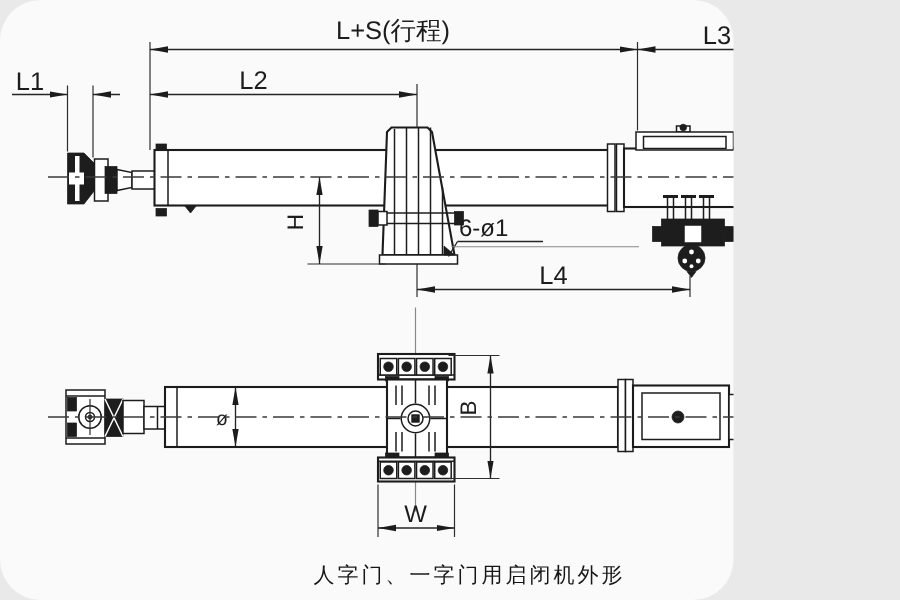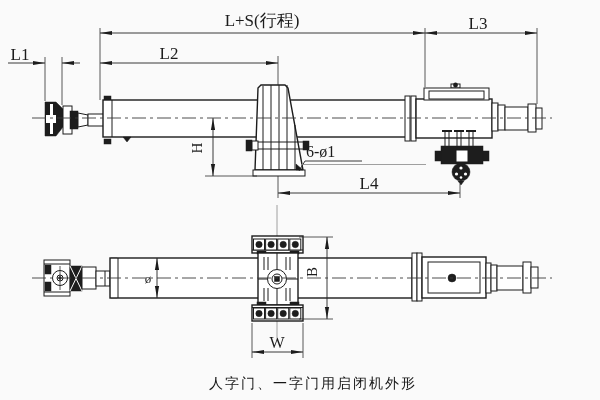--- a/index.html
+++ b/index.html
@@ -1,19 +1,20 @@
 <!DOCTYPE html>
 <html><head>
 <meta charset="utf-8">
 <style>
   html,body{margin:0;padding:0;background:#e9e9e9;}
   .page{
-    position:relative;width:600px;height:400px;
+    position:relative;width:489px;height:400px;
     background:#fafafa;overflow:hidden;
-    font-family:Liberation Serif, serif;
+    font-family:Liberation Sans, sans-serif;
+    border-radius:27px;
   }
   svg{position:absolute;left:0;top:0;}
   text{fill:#1c1c1c;}
   .dimtxt{font-size:17px;}
   .dimtxt-sm{font-size:15px;}
   .caption{font-size:14px;letter-spacing:2px;fill:#161616;}
   .outline{fill:#ffffff;stroke:#1c1c1c;stroke-width:1.4;}
   .outline-thin{fill:#ffffff;stroke:#1c1c1c;stroke-width:1;}
   .darkfill{fill:#1d1d1d;stroke:#1d1d1d;stroke-width:0.5;}
   .detail{fill:none;stroke:#1c1c1c;stroke-width:1;}

